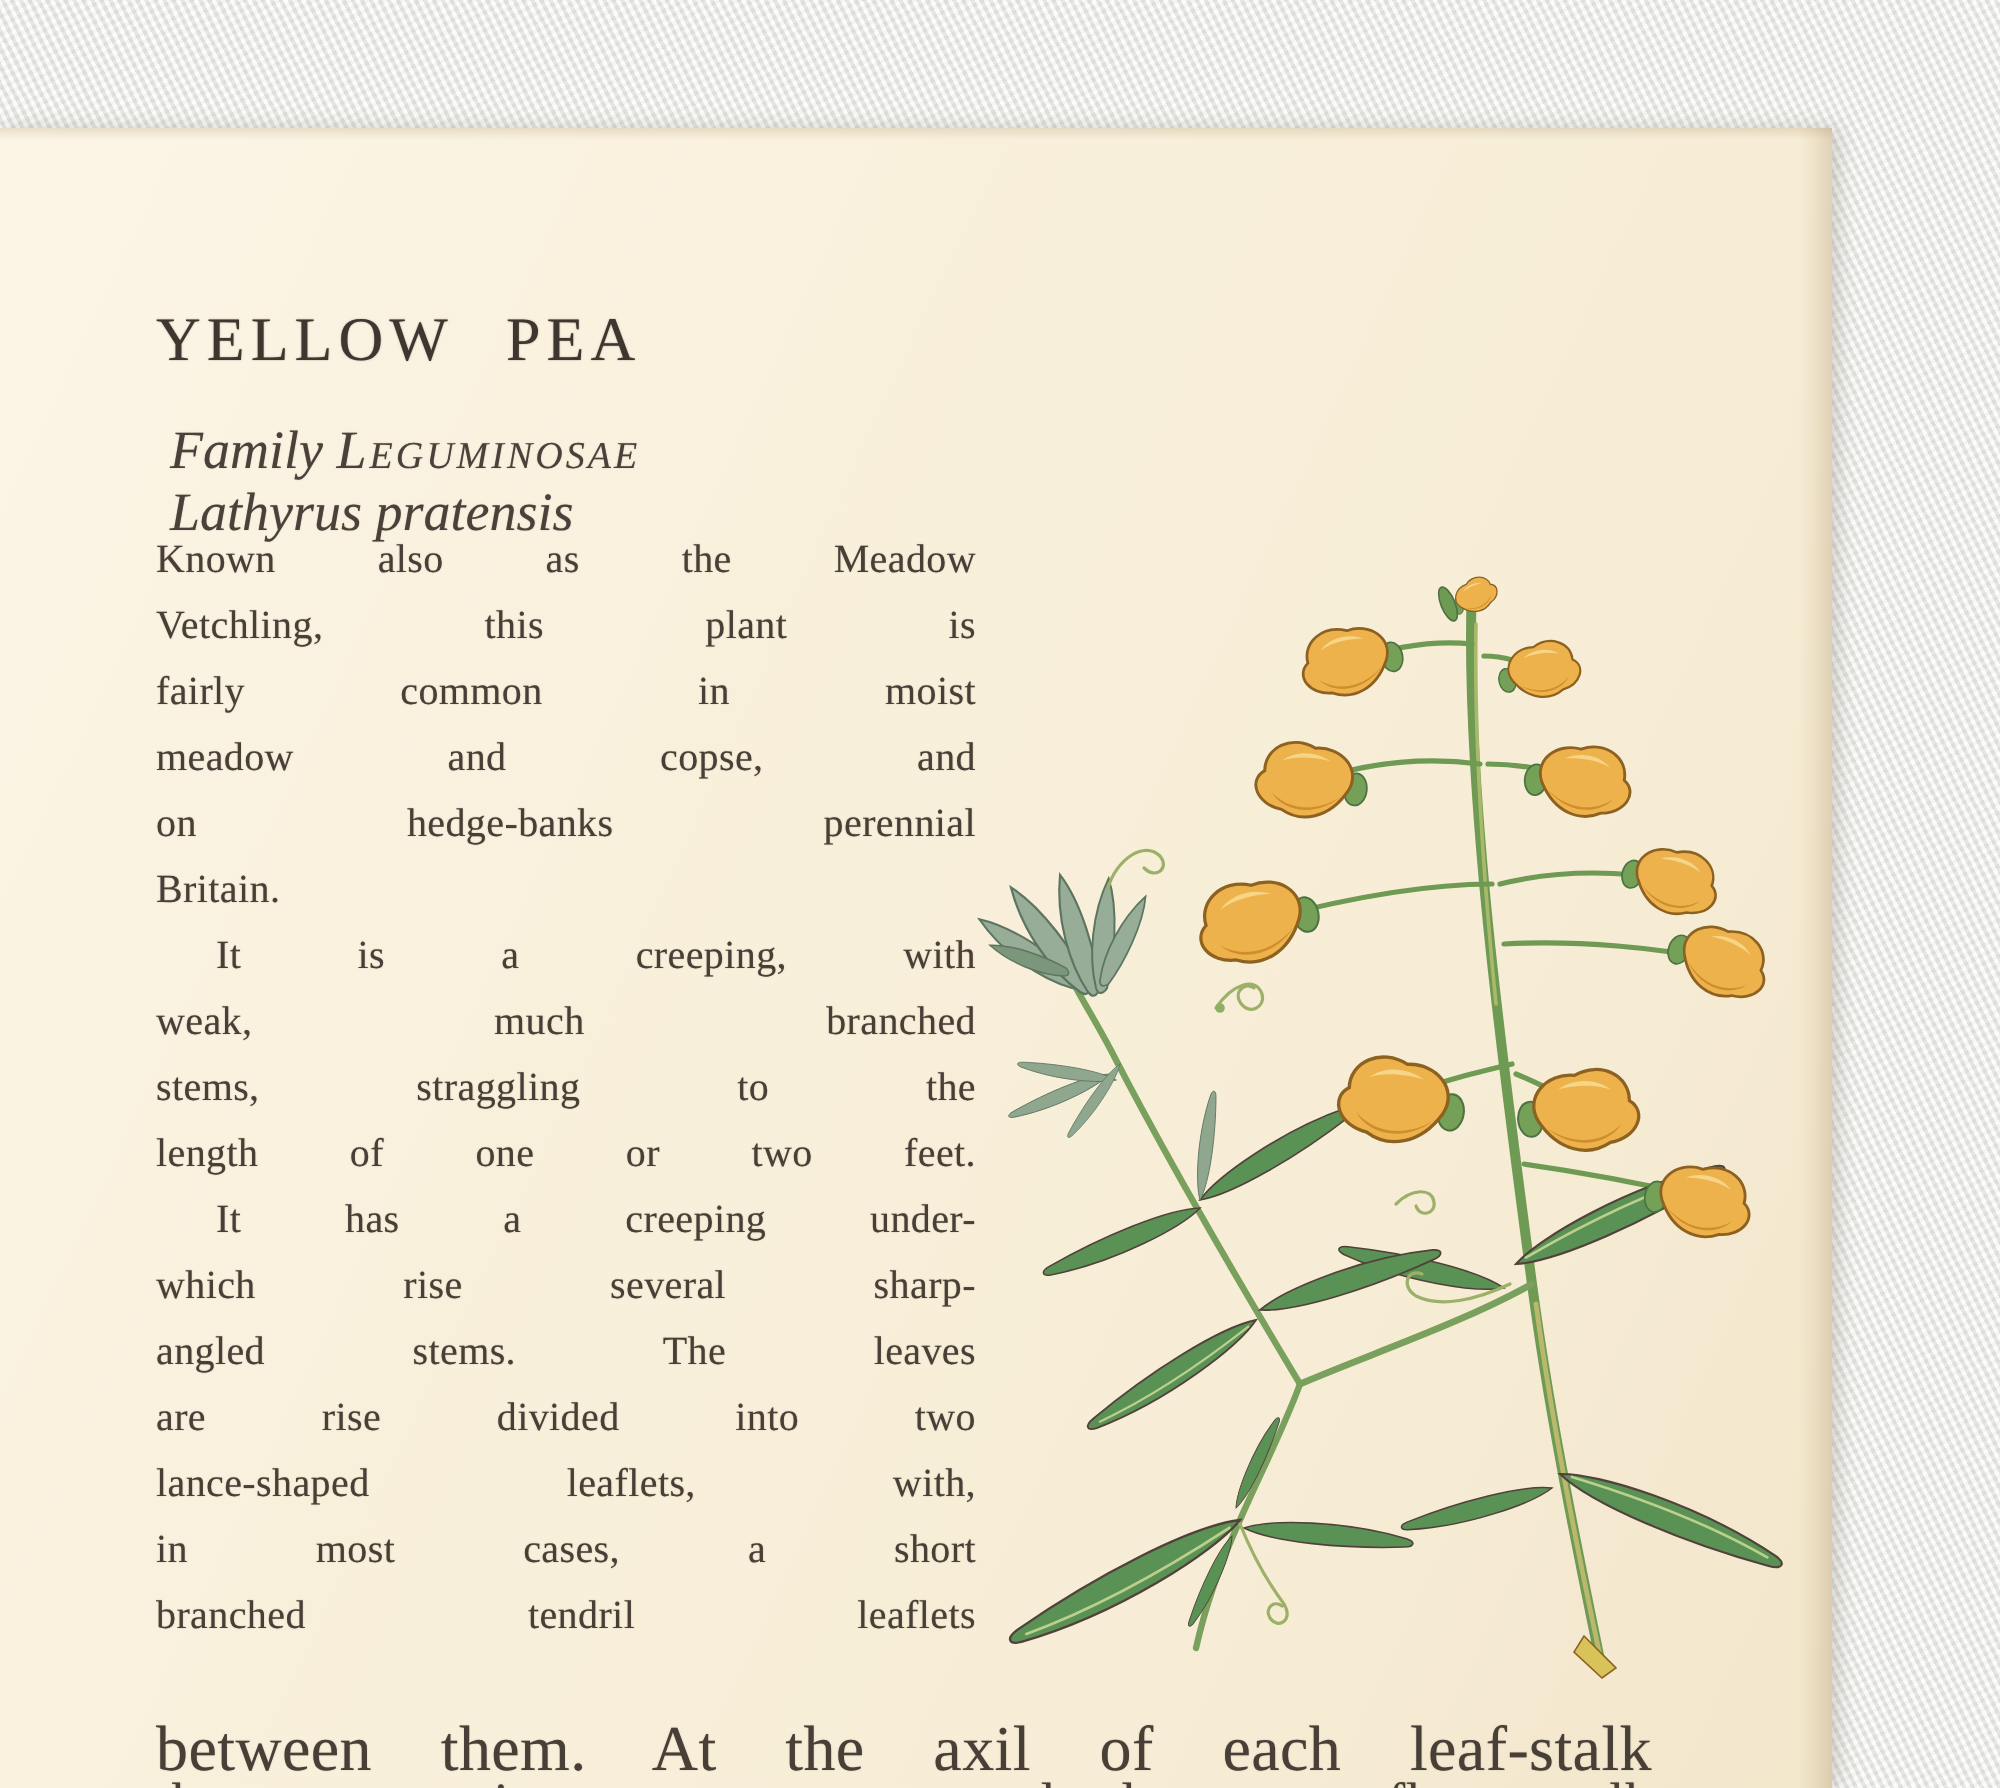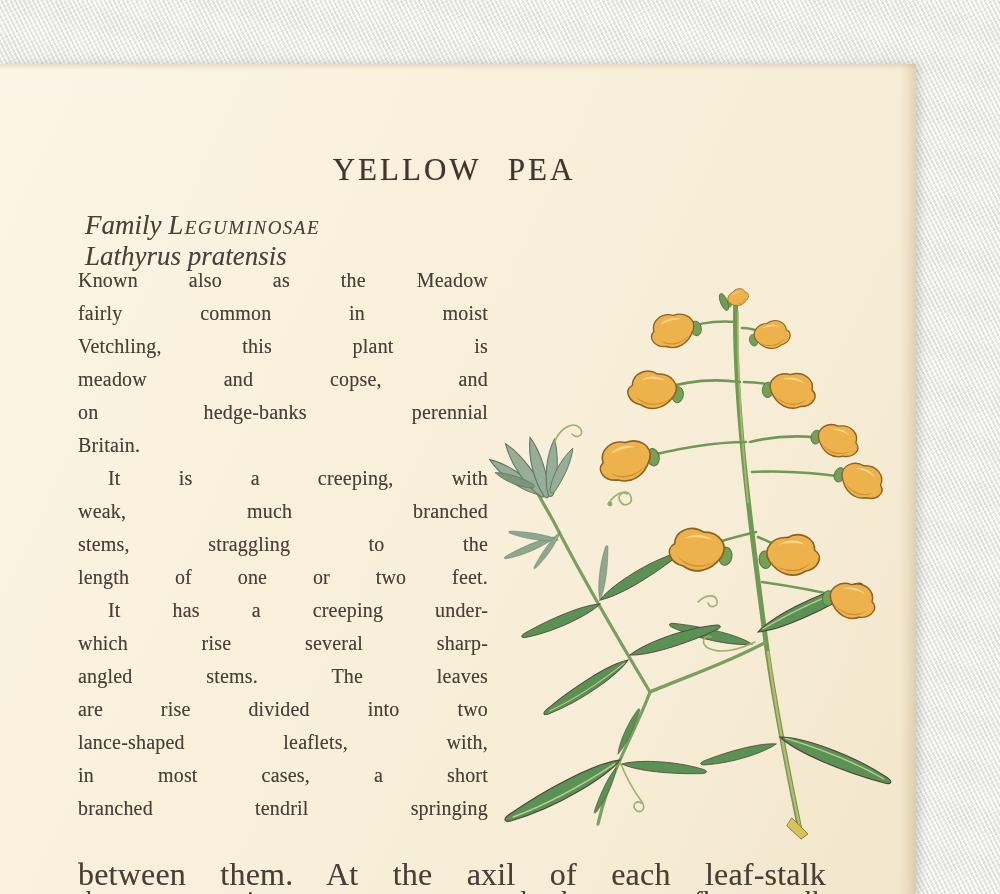--- a/index.html
+++ b/index.html
@@ -12,21 +12,21 @@
   }
   #book-page{position:absolute;top:64px;left:0;width:916px;height:830px;overflow:hidden;
     background:linear-gradient(115deg,#fcf5e6 0%,#f9f0dc 38%,#f7edd6 72%,#f2e6cb 100%);
     box-shadow:3px 0 9px rgba(110,100,80,.28);
     color:#483f37;
   }
   .fore-edge{position:absolute;top:0;right:0;width:17px;height:100%;
     background:linear-gradient(to right, rgba(170,140,95,0) 0%, rgba(170,140,95,.10) 45%, rgba(140,110,70,.22) 100%);}
   .top-edge{position:absolute;top:0;left:0;width:100%;height:6px;
     background:linear-gradient(to bottom, rgba(140,115,75,.18), rgba(140,115,75,0));}
-  .page-title{position:absolute;top:88px;left:78px;width:752px;text-align:center;
+  .page-title{position:absolute;top:88px;left:78px;width:752px;text-align:left;
     font-size:31px;letter-spacing:3px;word-spacing:16px;color:#3e372f;
     text-shadow:0 0 .8px rgba(62,55,47,.55);}
   .taxon-row{position:absolute;top:146px;left:78px;width:752px;display:flex;
     justify-content:space-between;padding:0 22px 0 7px;box-sizing:border-box;
     font-size:27px;font-style:italic;color:#4a423a;text-shadow:0 0 .6px rgba(74,66,58,.4);flex-direction:column;}
   .sc{font-variant:small-caps;letter-spacing:1.5px;}
   .body-col{position:absolute;top:200px;left:78px;width:410px;}
   .bline{font-size:20px;line-height:33px;height:33px;letter-spacing:.2px;
     text-align:justify;text-align-last:justify;white-space:nowrap;
     text-shadow:0 0 .6px rgba(72,63,55,.45);}
@@ -50,36 +50,36 @@
 
     <div class="page-title">YELLOW PEA</div>
 
     <div class="taxon-row">
       <div><span>Family</span>&nbsp;<span class="sc">Leguminosae</span></div>
       <div>Lathyrus pratensis</div>
     </div>
 
     <div class="body-col">
       <div class="bline">Known also as the Meadow</div>
+      <div class="bline">Vetchling, this plant is</div>
       <div class="bline">fairly common in moist</div>
-      <div class="bline">Vetchling, this plant is</div>
       <div class="bline">meadow and copse, and</div>
       <div class="bline">on hedge-banks perennial</div>
       <div class="bline flush">Britain.</div>
       <div class="bline indent">It is a creeping, with</div>
       <div class="bline">weak, much branched</div>
       <div class="bline">stems, straggling to the</div>
       <div class="bline">length of one or two feet.</div>
       <div class="bline indent">It has a creeping under-</div>
       <div class="bline">which rise several sharp-</div>
       <div class="bline">angled stems.  The leaves</div>
       <div class="bline">are rise divided into two</div>
       <div class="bline">lance-shaped leaflets, with,</div>
       <div class="bline">in most cases, a short</div>
-      <div class="bline">branched tendril springing</div>
+      <div class="bline">branched tendril leaflets</div>
     </div>
 
     <div class="wide-line">between them.  At the axil of each leaf-stalk</div>
     <div class="cutoff-line">there rises a slender flower-stalk</div>
 
     <svg id="plate" viewBox="0 0 442 575">
       <defs>
         <path id="lf" d="M0,0 C14,-7 58,-13 96,-7 C101,-6 101,-3 95,-2 C60,4 18,6 0,0 Z"></path>
         <path id="lfrib" d="M5,-1 C40,-6 70,-7 93,-5"></path>
         <path id="bud" d="M0,0 C-4,-14 -3,-34 4,-50 C9,-36 8,-14 5,0 C3,3 1,3 0,0 Z"></path>

